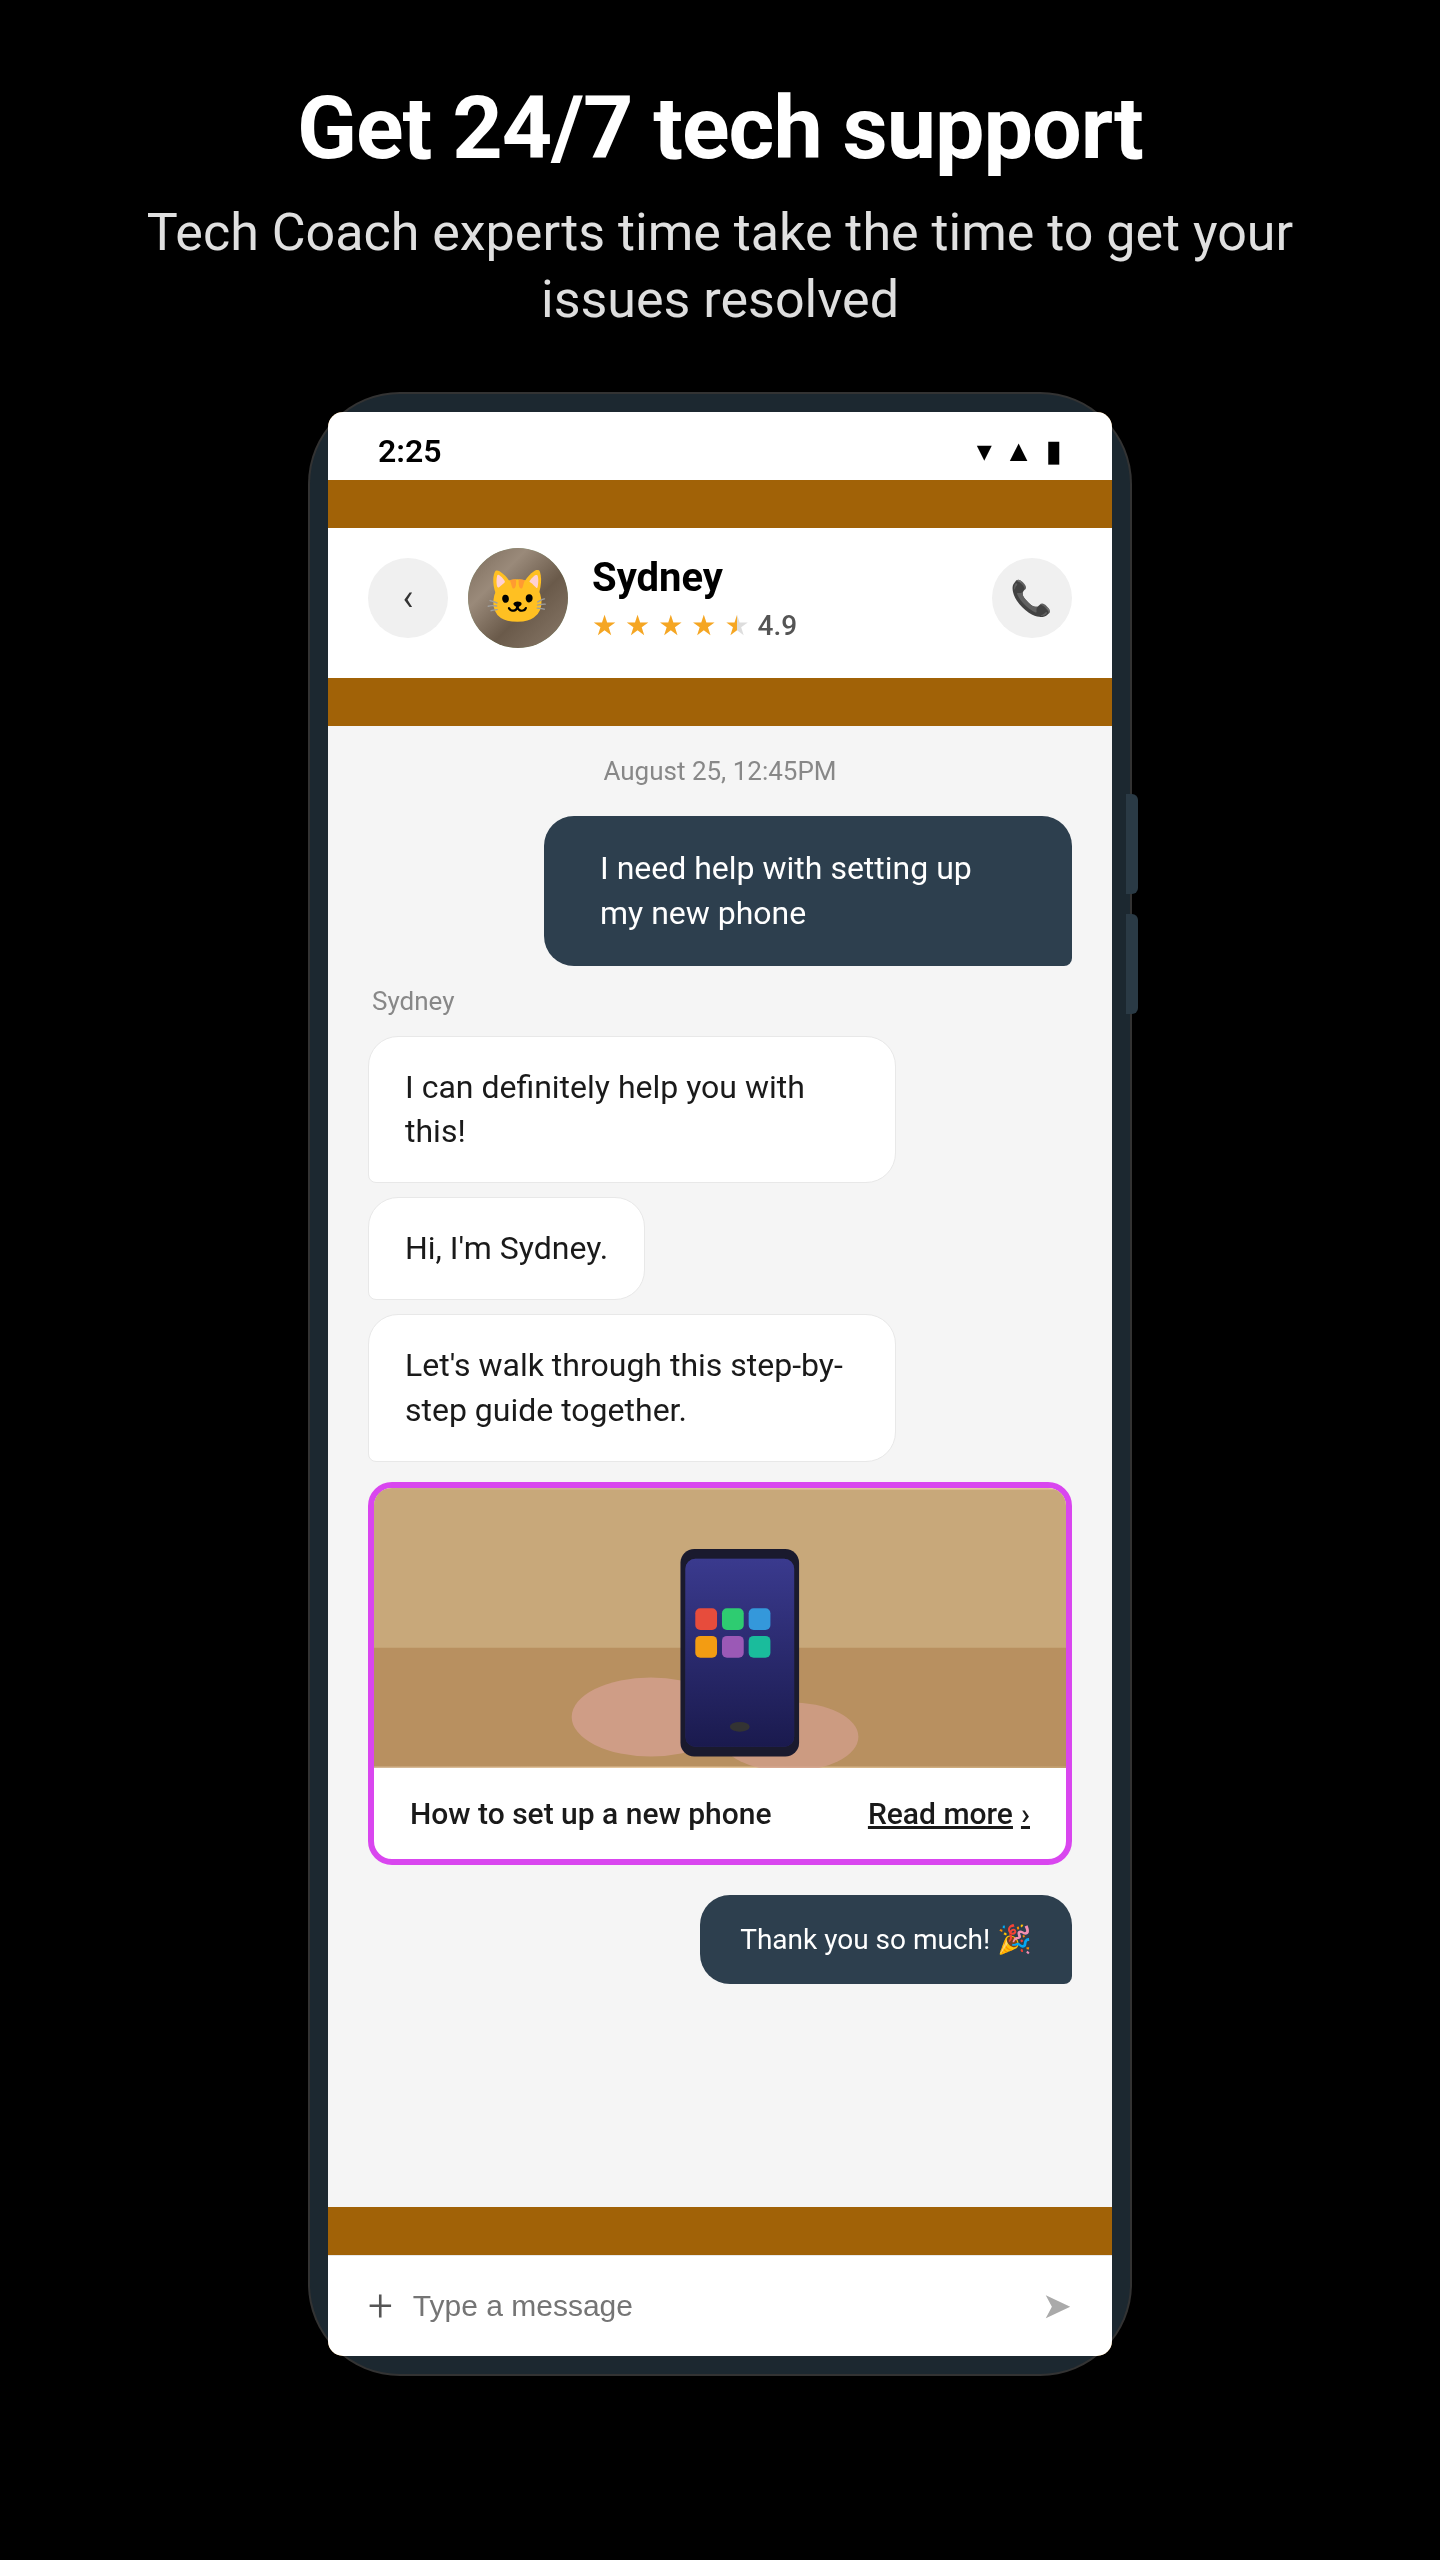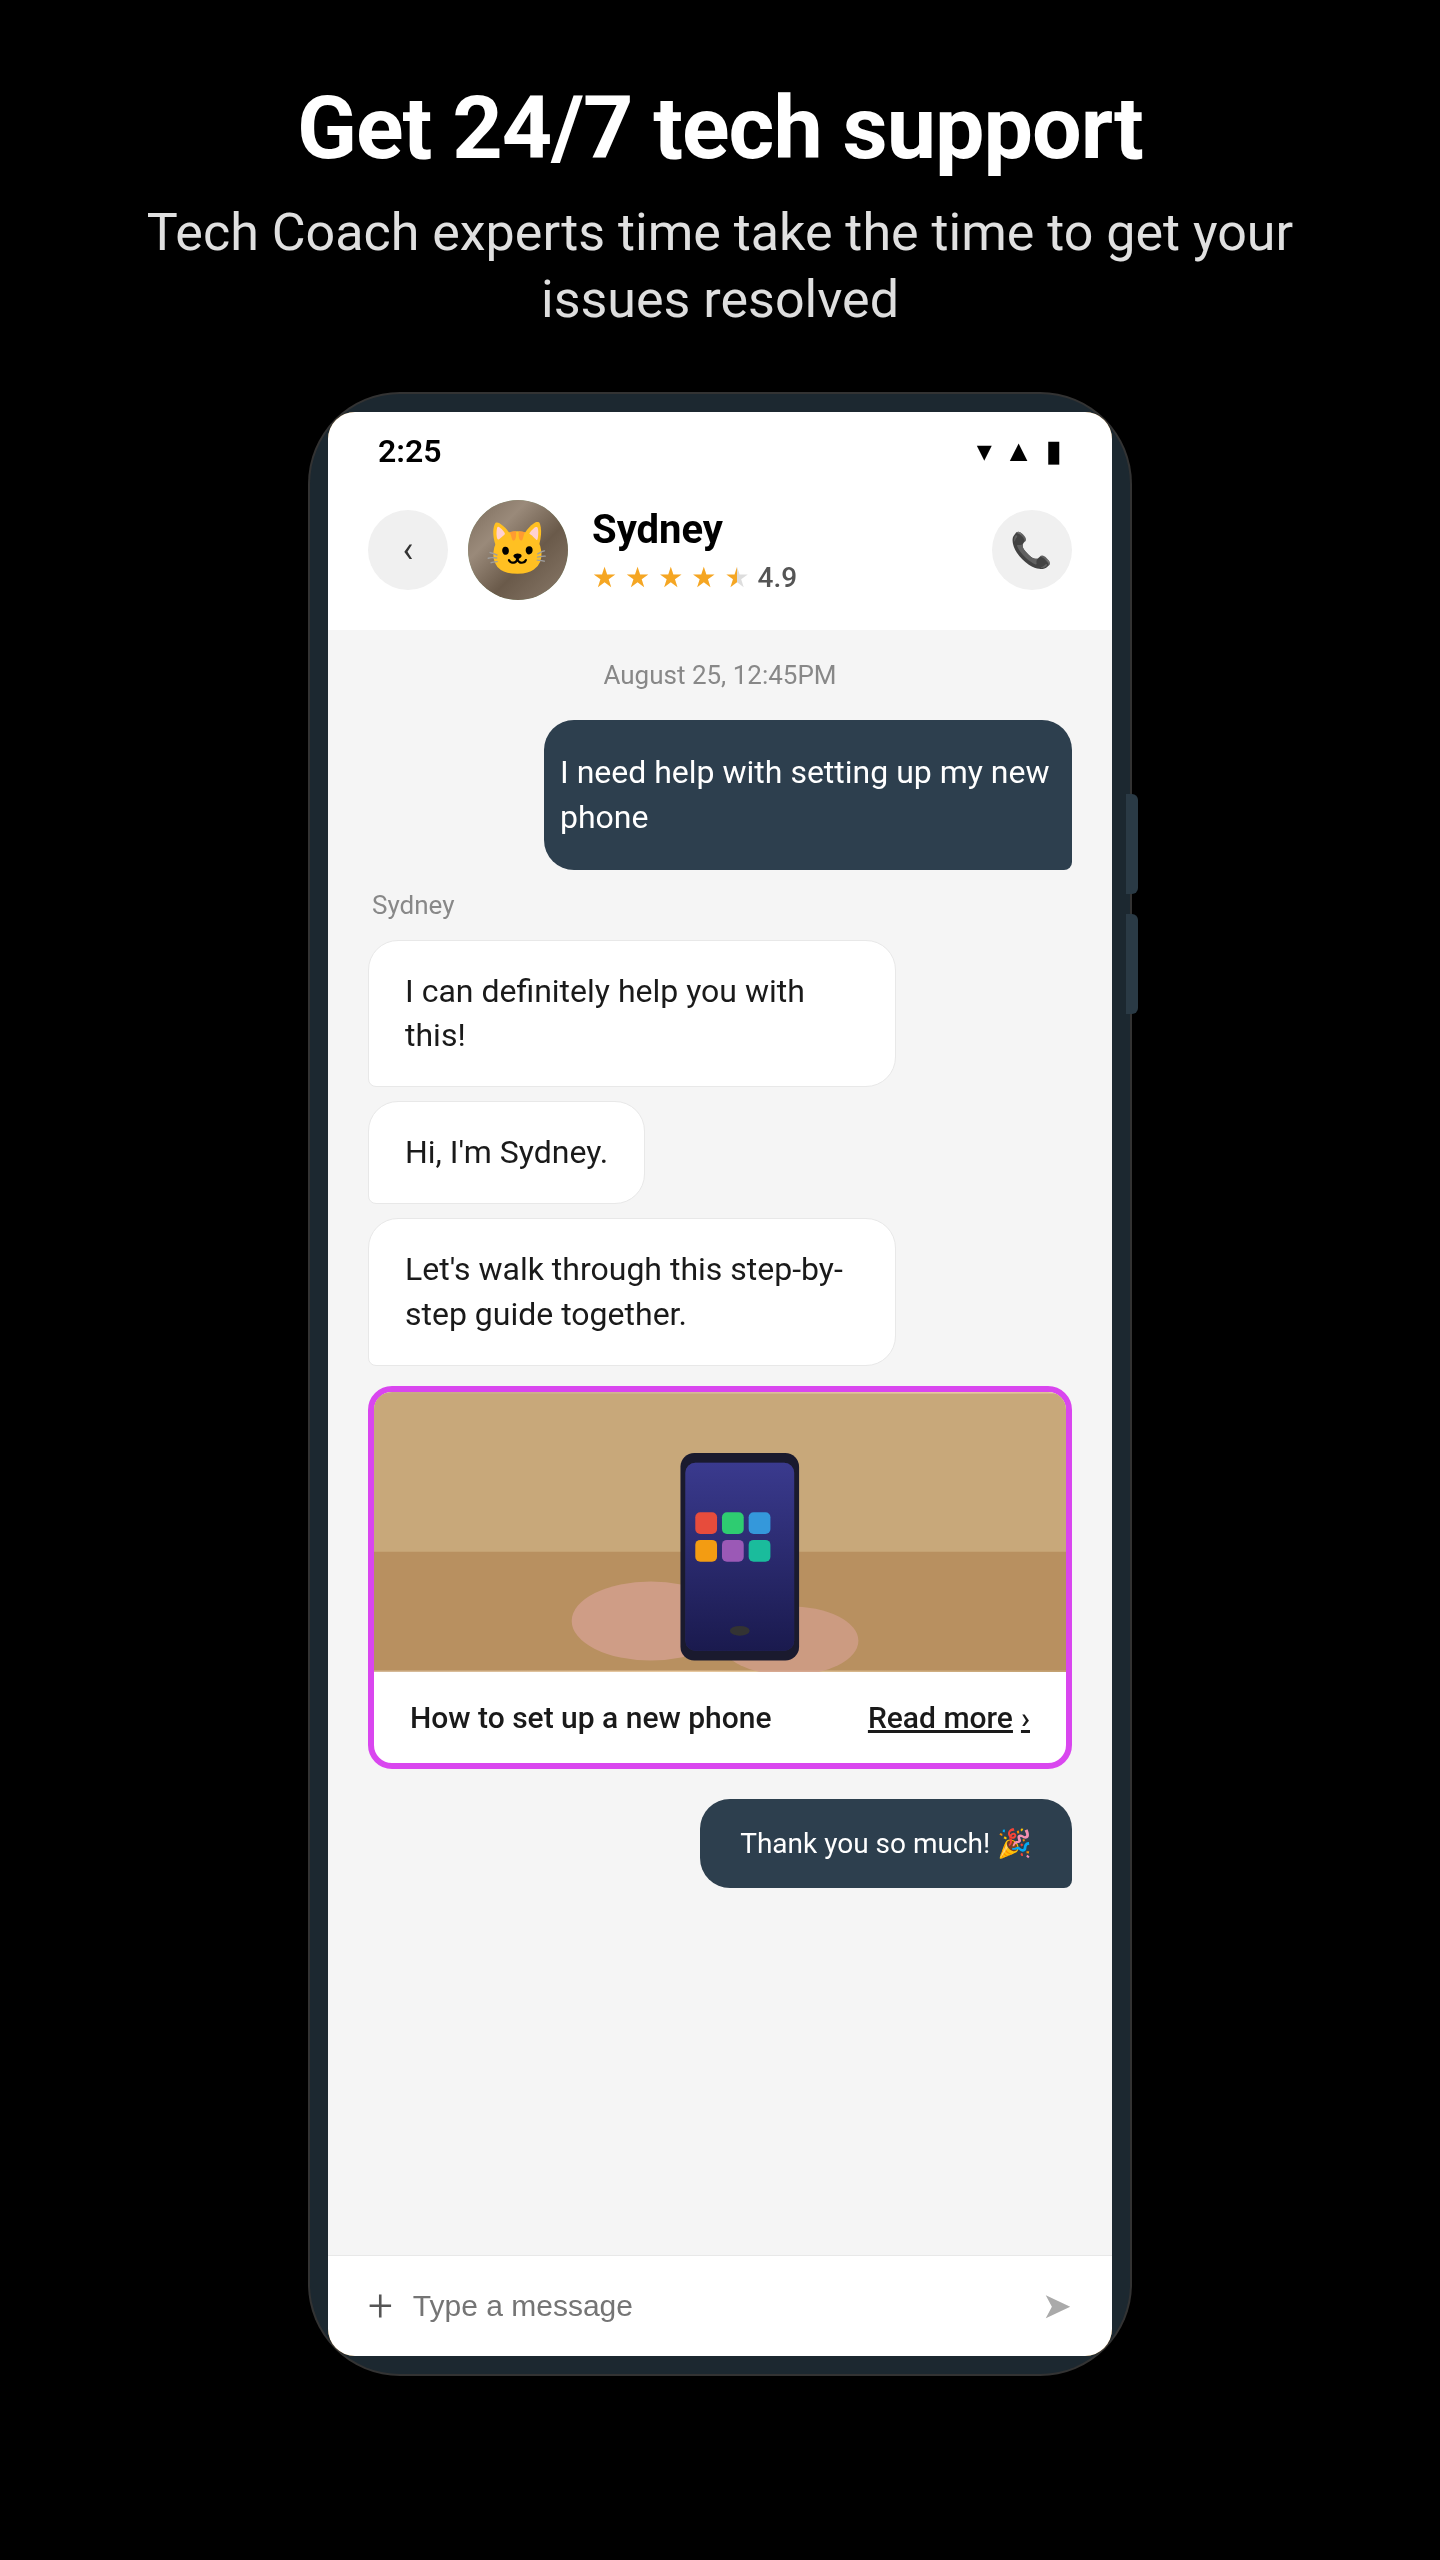--- a/index.html
+++ b/index.html
@@ -44,24 +44,25 @@
       border-radius: 90px;
       padding: 18px;
       position: relative;
       box-shadow: 0 0 0 2px #333, 0 40px 120px rgba(0,0,0,0.8);
     }
 
     .phone-screen {
       width: 100%;
       height: 100%;
       background: #a16207;
-      border-radius: 27px;
+      border-radius: 15px;
       overflow: hidden;
       display: flex;
       flex-direction: column;
+      gap: 48px;
     }
 
     
     .status-bar {
       background: #fff;
       display: flex;
       justify-content: space-between;
       align-items: center;
       padding: 20px 50px 10px;
       flex-shrink: 0;
@@ -199,21 +200,21 @@
     
     .msg-user {
       display: flex;
       justify-content: flex-end;
     }
 
     .bubble-user {
       background: #2d3f4e;
       color: #fff;
       border-radius: 30px 30px 8px 30px;
-      padding: 30px 16px;
+      padding: 30px 56px;
       max-width: 75%;
       font-size: 32px;
       line-height: 1.4;
     }
 
     
     .msg-agent-label {
       font-size: 26px;
       color: #888;
       margin-bottom: 6px;

